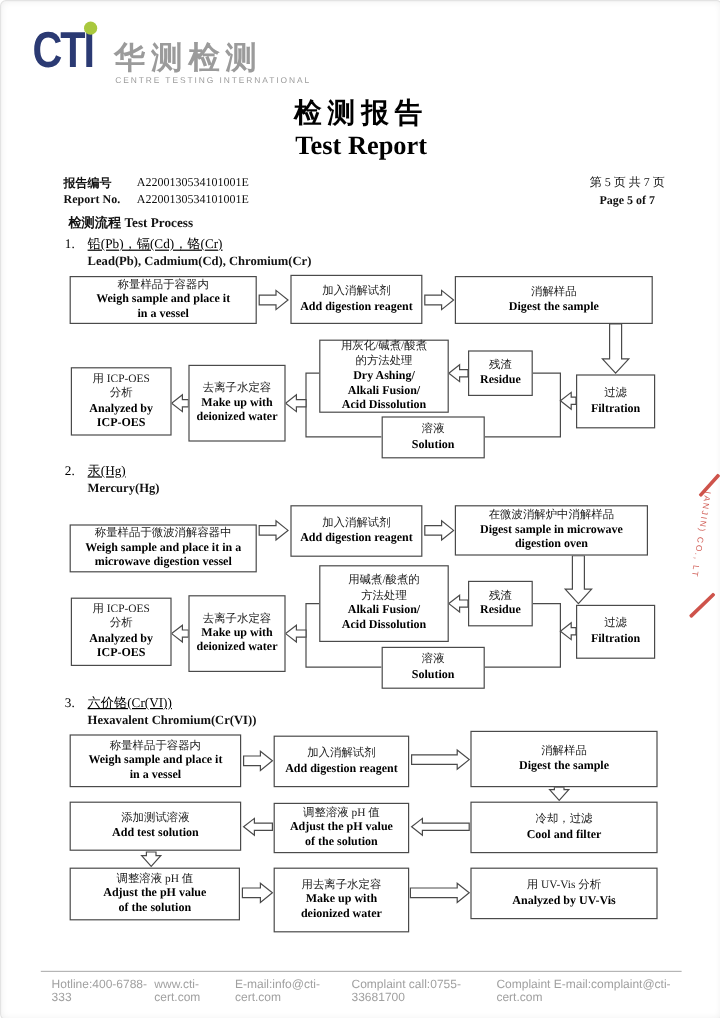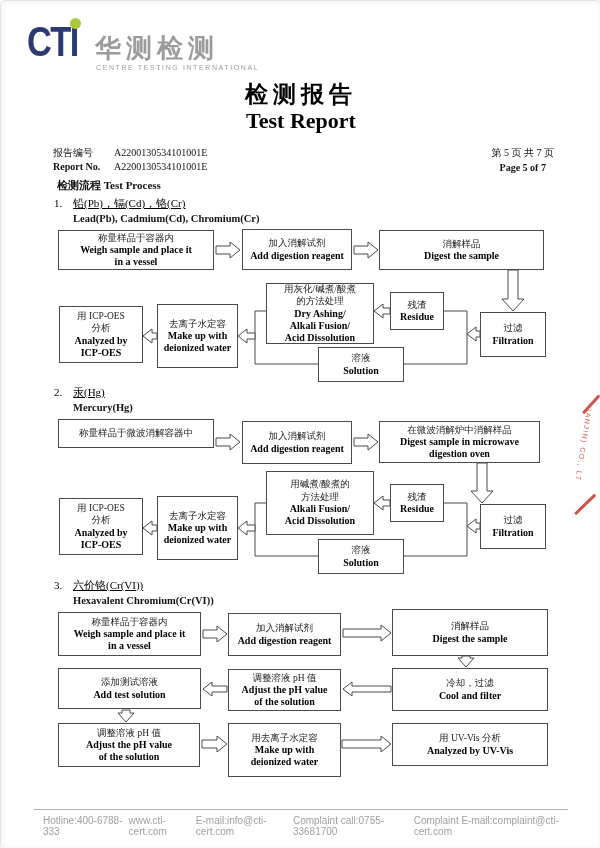--- a/index.html
+++ b/index.html
@@ -27,21 +27,21 @@
     font:7px "Liberation Sans","DejaVu Sans",sans-serif;
     color:#9b9b9b; letter-spacing:1.6px;
   }
   
   .title-zh { position:absolute; left:0; top:78px; width:100%; text-align:center;
     font-size:23px; font-weight:600; letter-spacing:5px; color:#000; }
   .title-en { position:absolute; left:0; top:107px; width:100%; text-align:center;
     font-size:22px; font-weight:bold; color:#000; }
   
   .m-row { position:absolute; font-size:10px; }
-  .m-label-zh { font-weight:normal; }
+  .m-label-zh { font-weight:bold; }
   .m-label-en { font-weight:bold; }
   .meta-right { position:absolute; right:47px; top:145px; text-align:right; font-size:10px; line-height:1.45; }
   .meta-right .pg-en { font-weight:bold;text-align:center; }
   .process-label { position:absolute; left:56px; top:177px; font-size:11px; font-weight:bold; }
   
   .sec-title { position:absolute; font-size:11px; color:#000;text-decoration:underline; }
   .sec-no { display:inline-block; width:19px; }
   .sec-en { position:absolute; font-size:10.5px; font-weight:bold; }
   
   .fbox {
@@ -184,22 +184,24 @@
     <span class="en">Make up with
 deionized water</span>
   </div>
   <div class="fbox" style="left:58px;top:305px;width:84px;height:57px">
     <span class="zh">用 ICP-OES
 分析</span>
     <span class="en">Analyzed by
 ICP-OES</span>
   </div>
 
-  <div class="fbox" style="left:57px;top:418px;width:156px;height:29px">
+  <div class="fbox" style="left:57px;top:436px;width:156px;height:40px">
     <span class="zh">称量样品于微波消解容器中</span>
+    <span class="en">Weigh sample and place it in a
+microwave digestion vessel</span>
   </div>
   <div class="fbox" style="left:241px;top:420px;width:110px;height:43px">
     <span class="zh">加入消解试剂</span>
     <span class="en">Add digestion reagent</span>
   </div>
   <div class="fbox" style="left:378px;top:420px;width:161px;height:42px">
     <span class="zh">在微波消解炉中消解样品</span>
     <span class="en">Digest sample in microwave
 digestion oven</span>
   </div>

